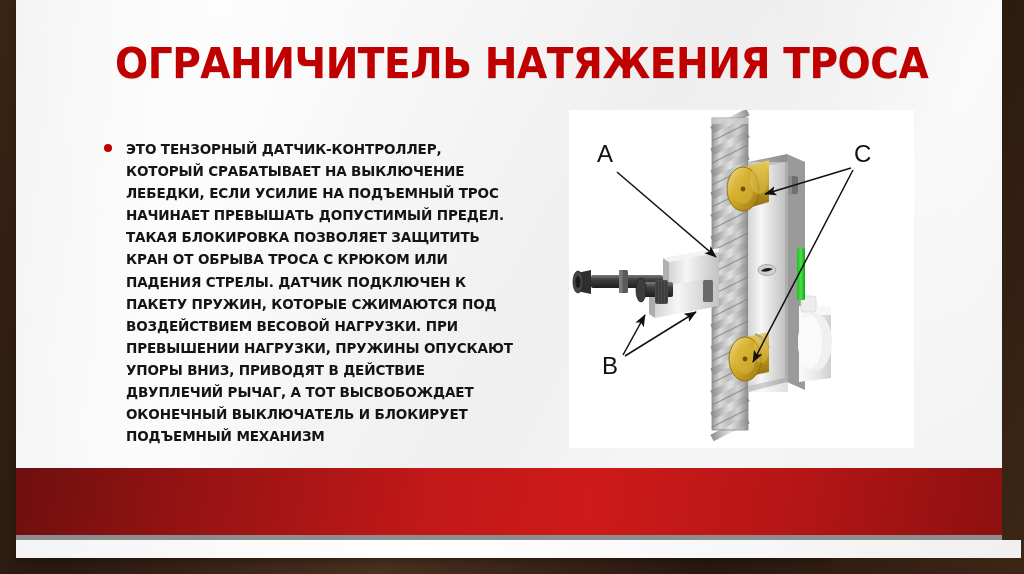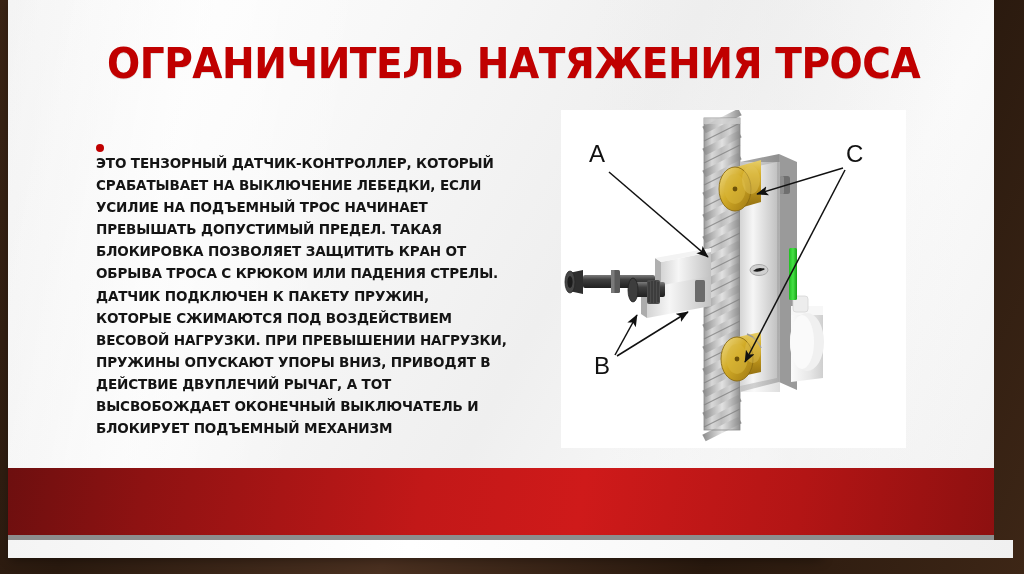--- a/index.html
+++ b/index.html
@@ -18,21 +18,21 @@
       radial-gradient(ellipse 40px 16px at 63% 30%, #5d3f2c 0%, rgba(93,63,44,0) 70%),
       radial-gradient(ellipse 55px 20px at 88% 75%, #6e4d35 0%, rgba(110,77,53,0) 70%),
       radial-gradient(ellipse 30px 12px at 50% 88%, #c9c2b4 0%, rgba(201,194,180,0) 72%),
       radial-gradient(ellipse 26px 10px at 20% 45%, #b7ad9d 0%, rgba(183,173,157,0) 72%),
       radial-gradient(ellipse 22px 9px at 76% 12%, #a89d8c 0%, rgba(168,157,140,0) 72%),
       linear-gradient(115deg,#3a2415 0%,#2a1a0f 25%,#4a3020 50%,#29190e 75%,#3d2616 100%);
   }
 
   
   #slide-surface {
-    position:absolute; left:8px; top:0; width:812px; height:558px;
+    position:absolute; left:16px; top:0; width:812px; height:558px;
     background:
       linear-gradient(118deg, #ffffff 0%, #f7f7f7 38%, #ededed 62%, #f9f9f9 85%, #f2f2f2 100%);
     box-shadow:2px 2px 10px rgba(0,0,0,.35);
   }
   #slide-inner-frame {
     position:absolute; left:0; top:0; width:986px; height:540px;
     border-right:3px solid #8d8d8d;
     border-bottom:3px solid #8d8d8d;
   }
   #slide-content {
@@ -61,21 +61,21 @@
     transform:scaleX(.93);
     transform-origin:left center;
     white-space:nowrap;
     text-shadow:0 1px 0 rgba(0,0,0,.12);
   }
 
   
   #body-block {
     position:absolute; left:88px; top:138px; width:430px;
   }
-  .bullet-row { display:flex; align-items:flex-start;flex-direction:column; }
+  .bullet-row { display:flex; align-items:flex-start; }
   .bullet-dot {
     flex:0 0 auto;
     width:8px; height:8px; border-radius:50%;
     background:#C00000;
     margin-top:6px; margin-right:14px;
   }
   #body-text {
     flex:1 1 auto;
     font-family:"DejaVu Sans", sans-serif;
     font-weight:bold;

